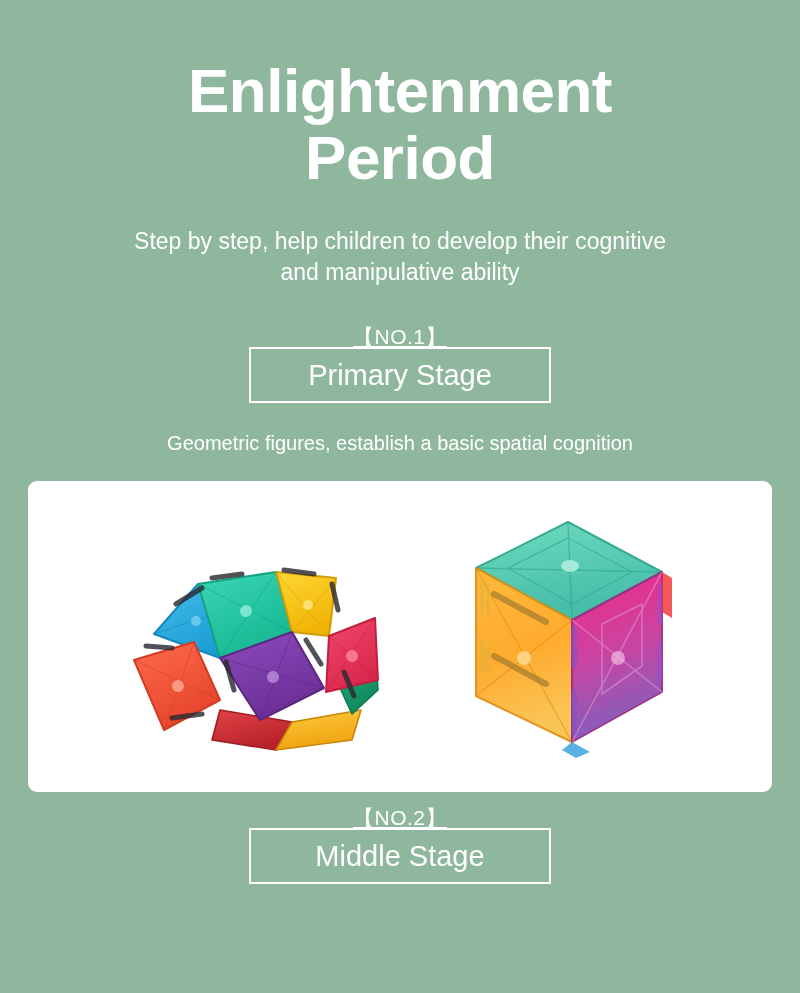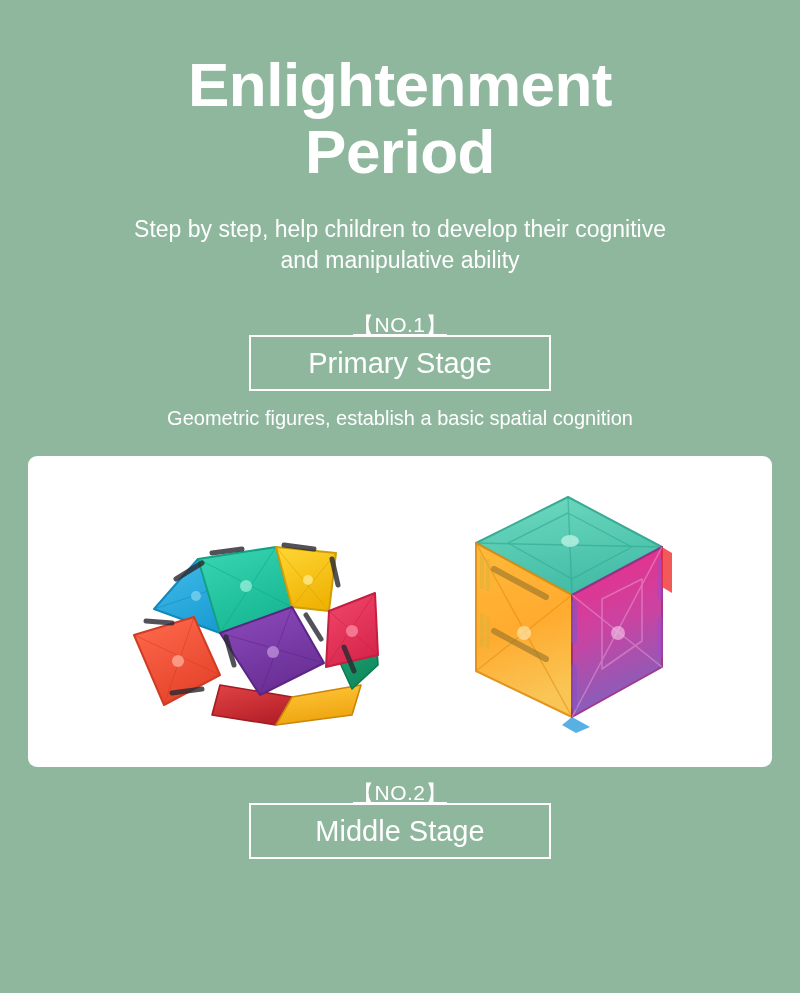--- a/index.html
+++ b/index.html
@@ -21,21 +21,21 @@
     height: 993px;
     position: relative;
     box-sizing: border-box;
     display: flex;
     flex-direction: column;
     align-items: center;
   }
 
   
   .hero-title {
-    margin: 0;
+    margin: 6px;
     padding-top: 52px;
     font-size: 62px;
     line-height: 1.08;
     font-weight: 700;
     letter-spacing: -0.5px;
     text-align: center;
     color: #ffffff;
     max-width: 560px;
   }
 
@@ -79,21 +79,21 @@
 
   .stage-box-label {
     font-size: 29px;
     line-height: 1;
     font-weight: 400;
     color: #ffffff;
     white-space: nowrap;
   }
 
   .stage-desc {
-    margin-top: 15px;
+    margin-top: 28px;
     font-size: 20px;
     line-height: 1.2;
     text-align: center;
     color: #ffffff;
     white-space: nowrap;
   }
 
   .stage-block.top { padding-top: 38px; }
   .stage-block.bottom { padding-top: 15px; }
 

